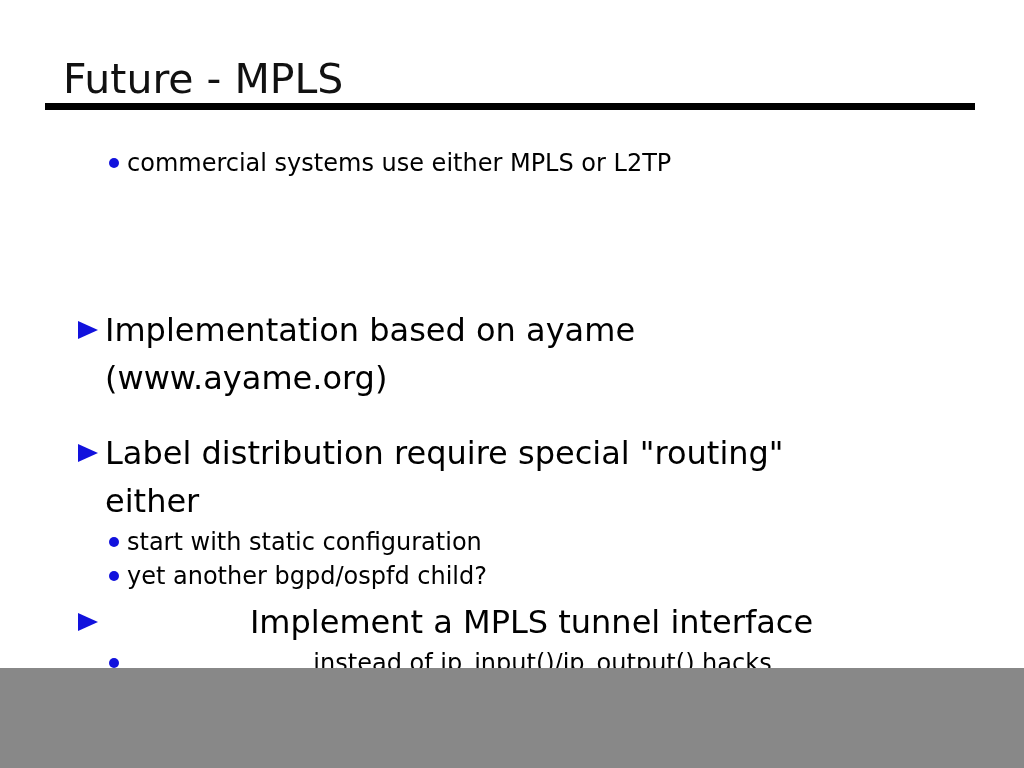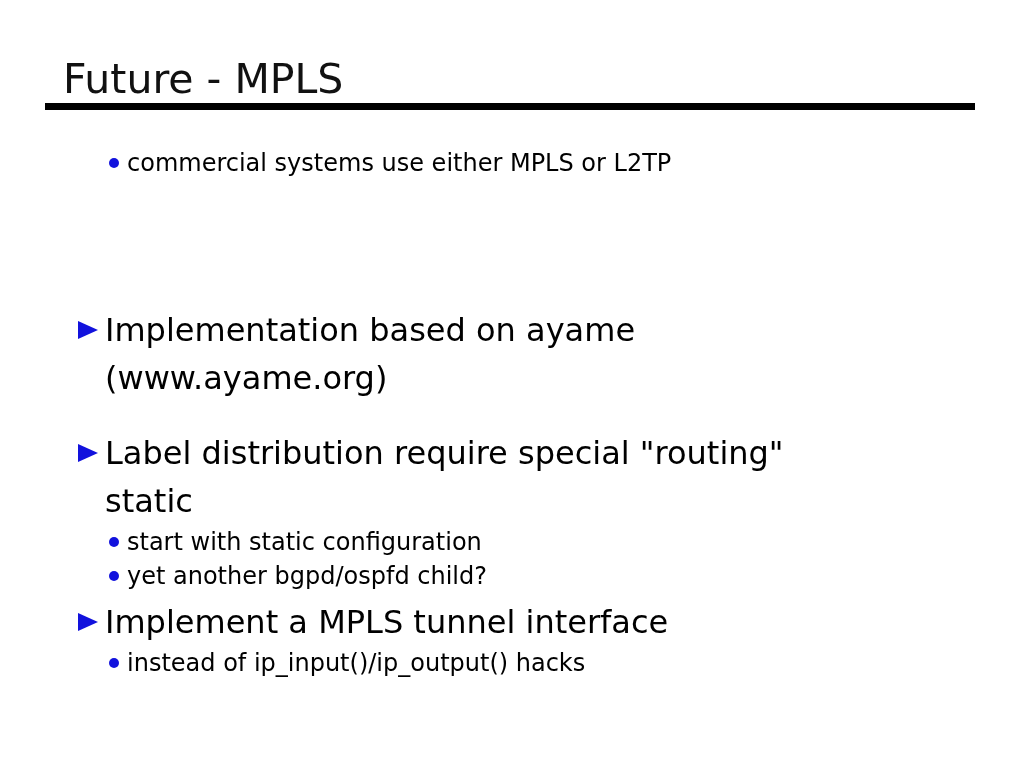--- a/index.html
+++ b/index.html
@@ -8,21 +8,21 @@
     --bg: #ffffff;
   }
   html, body {
     margin: 0;
     padding: 0;
     background: #888;
   }
   .slide {
     position: relative;
     width: 1024px;
-    height: 768px;
+    height: 668px;
     background: var(--bg);
     overflow: hidden;
     font-family: "DejaVu Sans", "Liberation Sans", sans-serif;
     color: var(--text);
   }
   .title {
     position: absolute;
     left: 63px;
     top: 56px;
     font-size: 41px;
@@ -39,21 +39,21 @@
     background: #000000;
   }
   .group {
     position: absolute;
     left: 78px;
     width: 880px;
   }
   .g1 { top: 146px; }
   .g2 { top: 262px; margin-top: 44px; }
   .g3 { top: 401px; margin-top: 28px; }
-  .g4 { top: 598px; }
+  .g4 { top: 598px; text-align: center; }
   .l1 {
     position: relative;
     padding-left: 27px;
     font-size: 32px;
     line-height: 48px;
     white-space: nowrap;
   }
   .tri {
     position: absolute;
     left: 0;
@@ -105,21 +105,21 @@
       <span>(www.ayame.org)</span>
     </div>
   </div>
 
   <div class="group g3">
     <div class="l1">
       <span class="tri"></span>
       <span>Label distribution require special "routing"</span>
     </div>
     <div class="l1">
-      <span>static</span>
+      <span>either</span>
     </div>
     <div class="l2">
       <span class="dot"></span>
       <span>start with static configuration</span>
     </div>
     <div class="l2">
       <span class="dot"></span>
       <span>yet another bgpd/ospfd child?</span>
     </div>
   </div>

